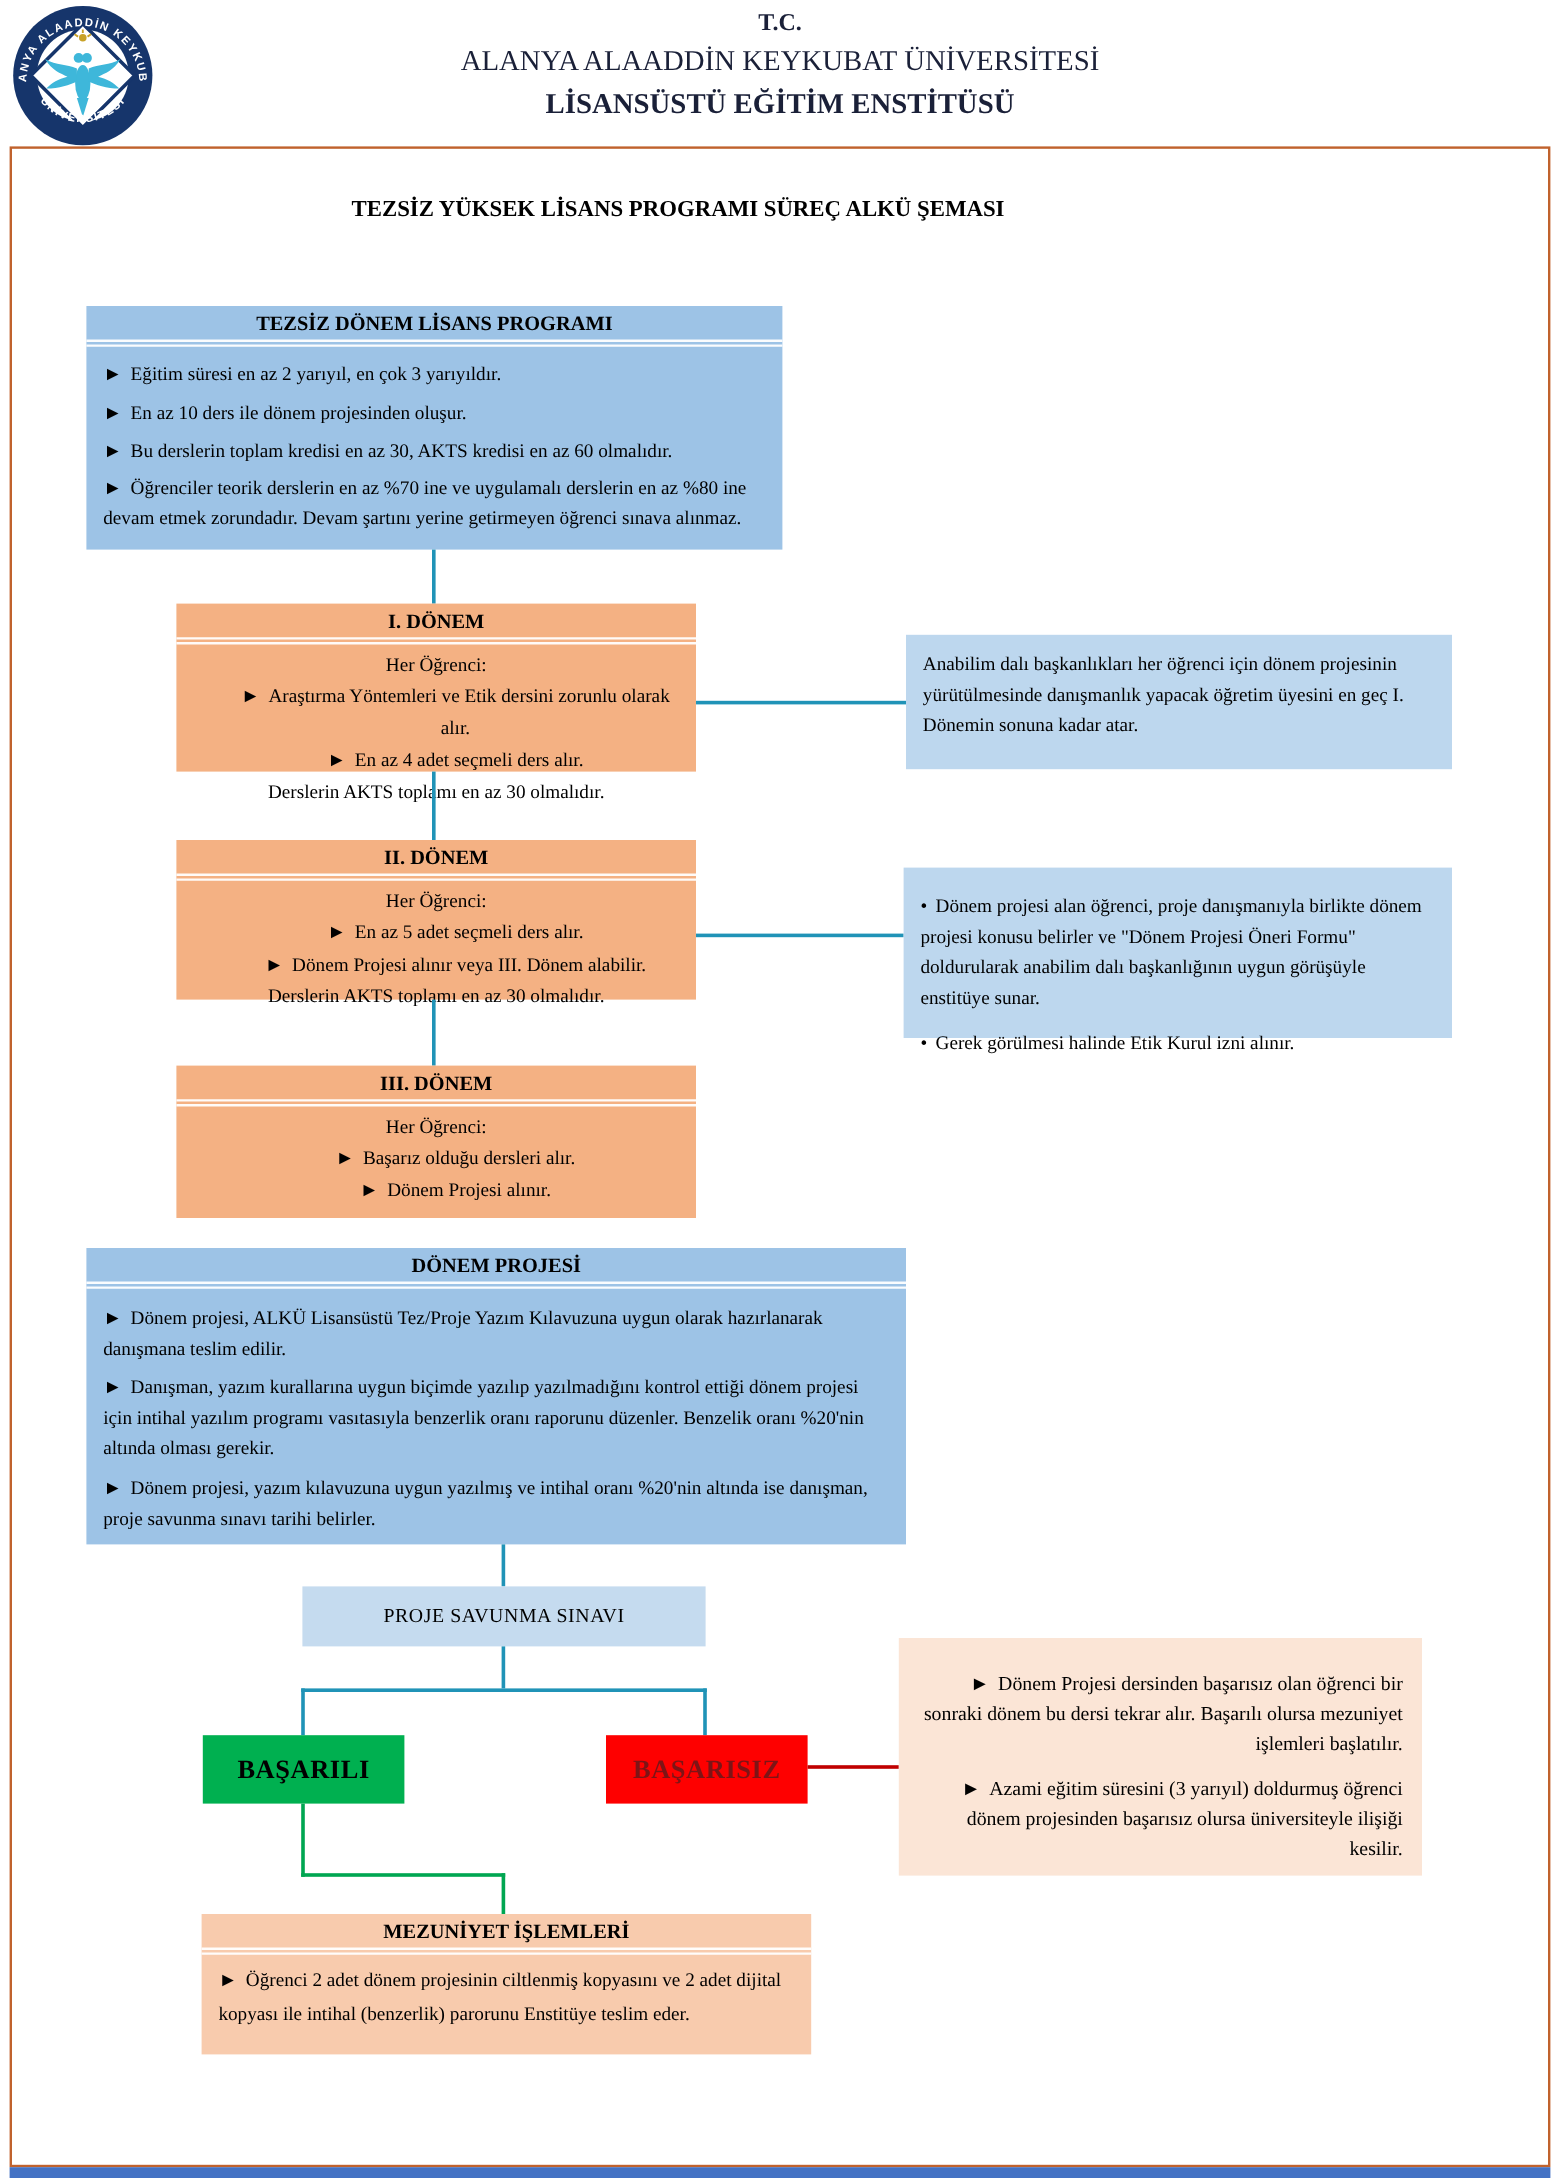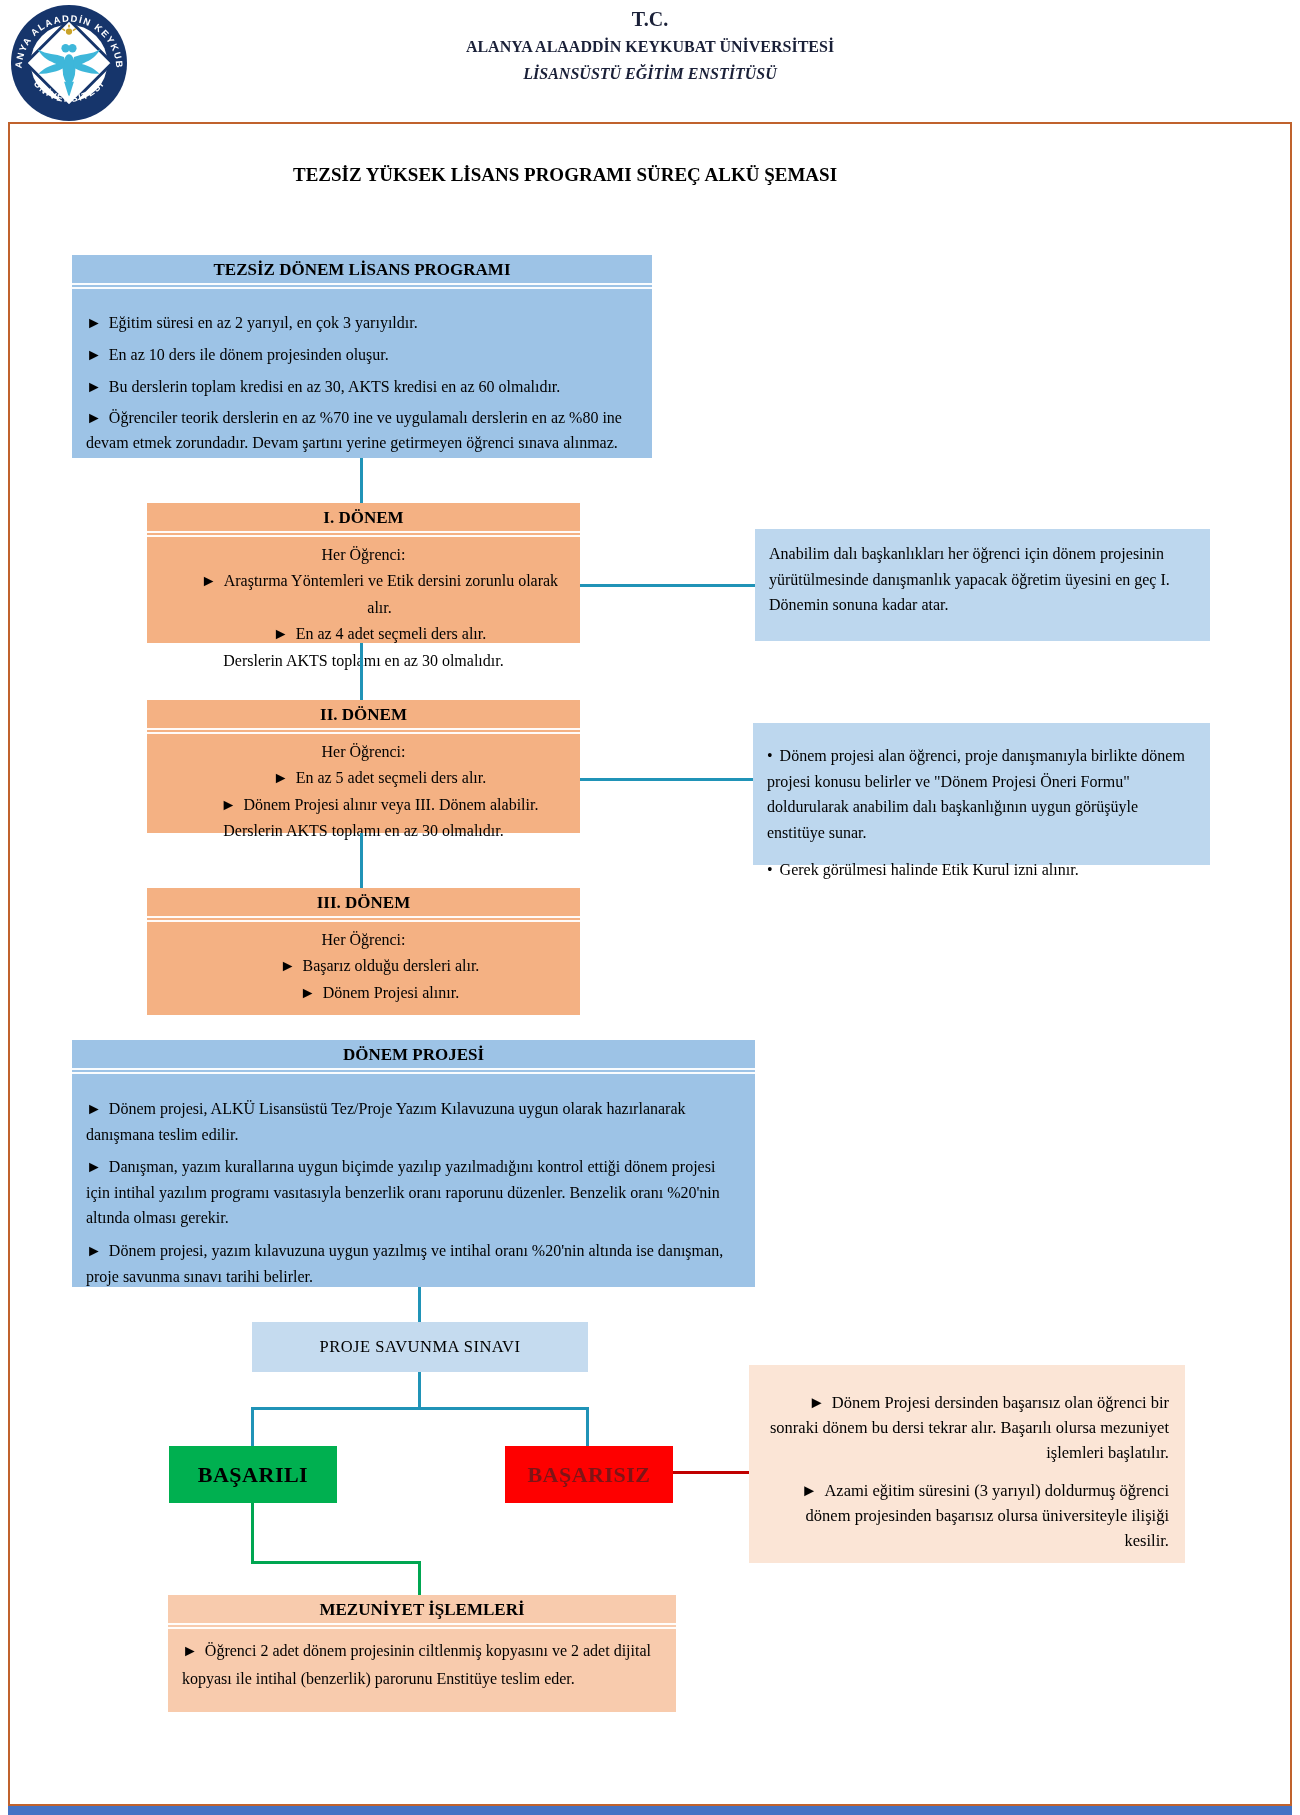--- a/index.html
+++ b/index.html
@@ -4,37 +4,37 @@
 <style>
   html,body{margin:0;padding:0;background:#ffffff;}
   .page{
     position:relative;width:1300px;height:1815px;overflow:hidden;
     font-family:"Liberation Serif","DejaVu Serif",serif;color:#000;background:#fff;
   }
   .abs{position:absolute;box-sizing:border-box;}
   
   .hdr-text{position:absolute;left:0;top:8px;width:100%;text-align:center;color:var(--header_navy);}
   .hdr-l1{font-size:20px;font-weight:bold;margin-bottom:7px;}
-  .hdr-l2{font-size:16px;font-weight:bold;margin-bottom:9px;}
-  .hdr-l3{font-size:16px;font-weight:bold;font-style:italic;}
+  .hdr-l2{font-size:24px;font-weight:normal;margin-bottom:9px;}
+  .hdr-l3{font-size:24px;font-weight:bold;}
   
   .frame{border:2px solid var(--accent_border);background:transparent;}
   .bottom-bar{background:var(--bottom_bar);}
   
   .chart-title{font-size:19px;font-weight:bold;text-align:center;}
   
   .box{box-sizing:border-box;font-size:16px;}
   .box-header{font-weight:bold;text-align:center;font-size:17px;padding:5px 0 3px 0;}
   .sep{height:2px;border-top:2px solid rgba(255,255,255,.95);border-bottom:2px solid rgba(255,255,255,.95);}
   .blue{background:var(--box_blue);}
   .orange{background:var(--box_orange);}
   .orange-light{background:var(--mezuniyet_orange);}
   .note-blue{background:var(--note_blue);}
   .peach{background:var(--note_peach);text-align:right;}
-  .body-pad{padding:15px 14px 6px 14px;line-height:1.55;}
+  .body-pad{padding:5px 14px 6px 14px;line-height:1.55;}
   .body-pad p{margin:7px 0;}
   .mk{margin-right:7px;}
   .donem-body{padding:5px 10px 4px 10px;line-height:1.65;text-align:center;}
   .donem-body .ind{padding-left:32px;}
   .note-body{padding:12px 14px;line-height:1.6;}
   .note-body p{margin:0 0 12px 0;}
   .note-body p:last-child{margin-bottom:0;}
   .savunma{background:var(--savunma_blue);text-align:center;line-height:50px;font-size:16.5px;letter-spacing:.5px;}
   .result{font-weight:bold;text-align:center;line-height:57px;font-size:22px;letter-spacing:.5px;}
   .ln{position:absolute;}

